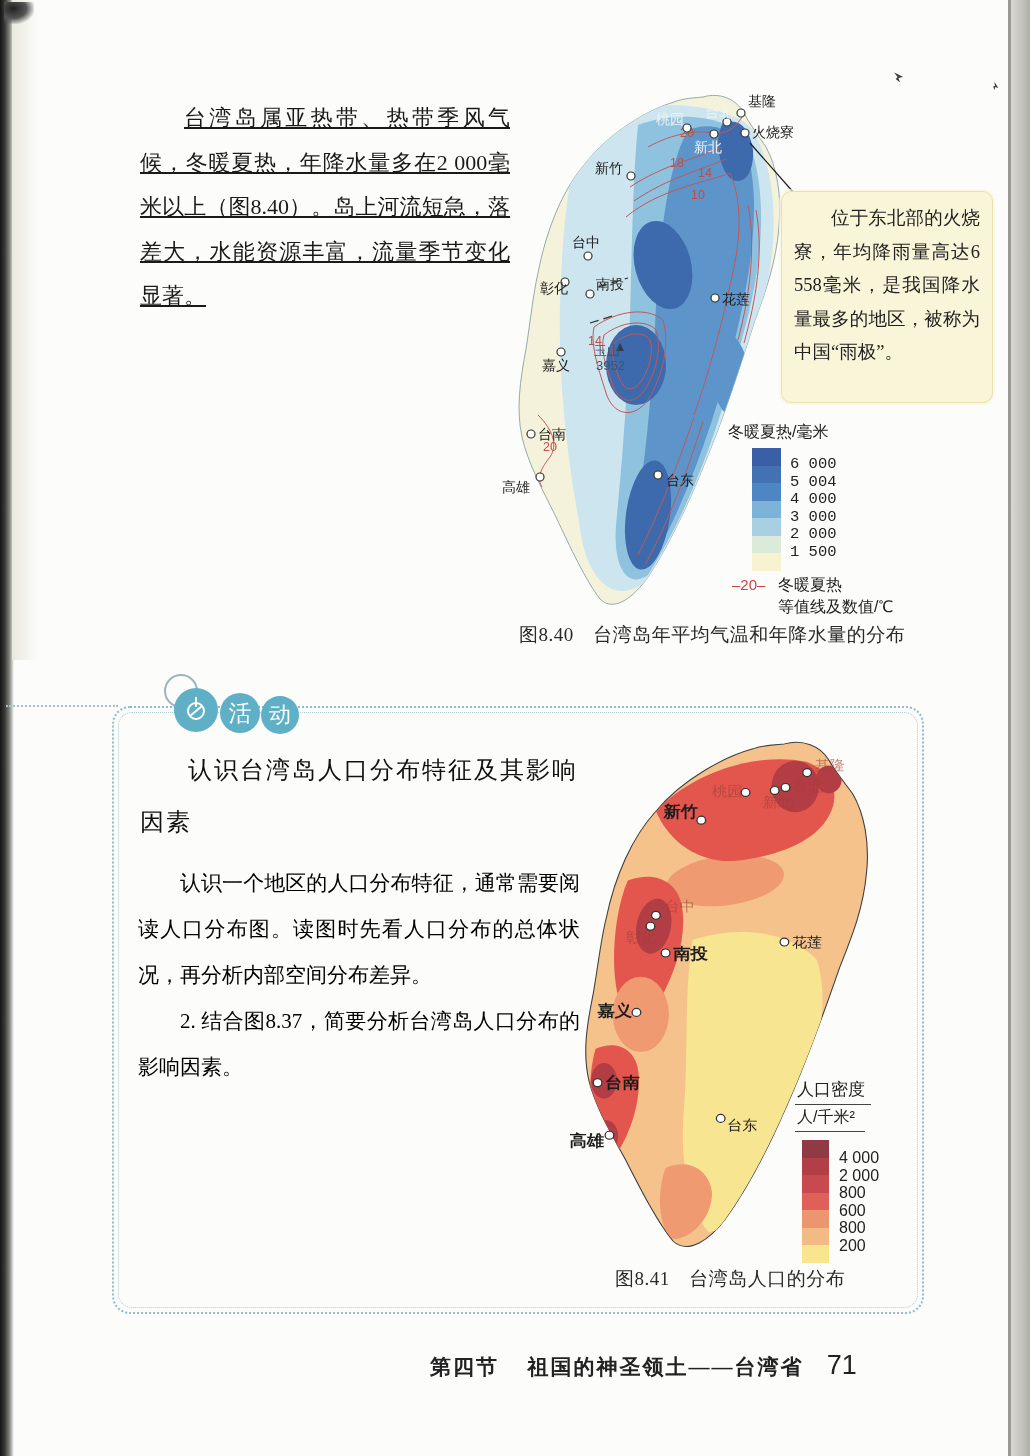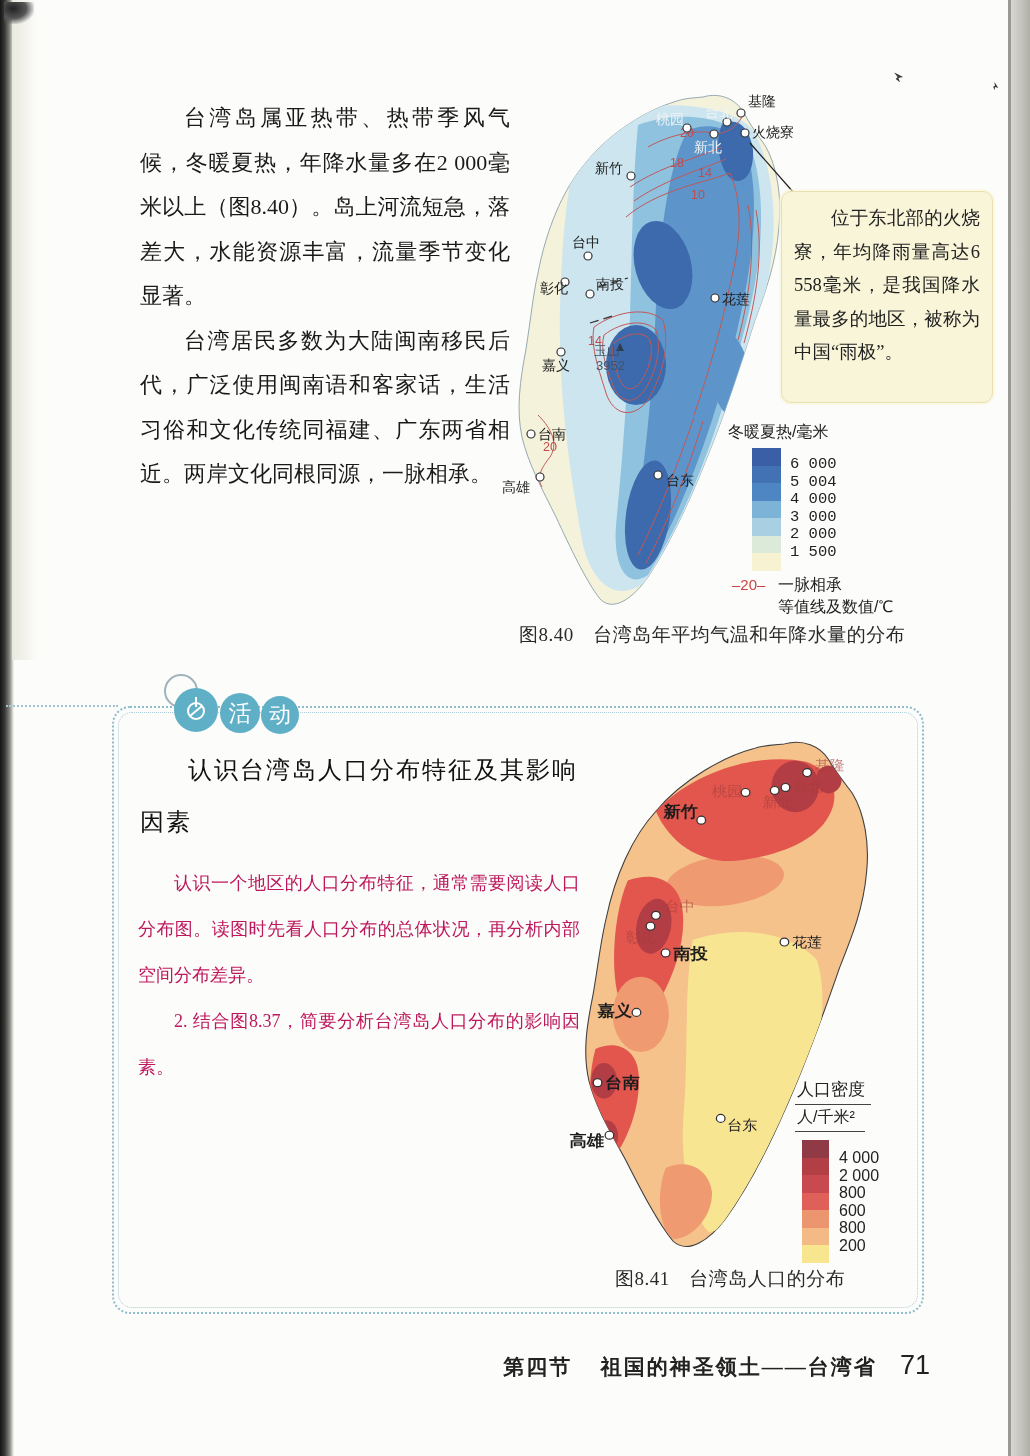--- a/index.html
+++ b/index.html
@@ -16,21 +16,21 @@
   .corner-mark{position:absolute;left:4px;top:2px;width:30px;height:22px;
     background:radial-gradient(ellipse at 30% 30%,#222 0%,#555 45%,rgba(0,0,0,0) 75%);}
   .edge-right-line{position:absolute;left:1008px;top:0;width:3px;height:100%;background:#9a9a94;}
   .edge-right-band{position:absolute;left:1011px;top:0;width:19px;height:100%;
     background:linear-gradient(90deg,#d8d8d2 0%,#c2c2ba 60%,#aeaea6 100%);}
   .speck{position:absolute;width:10px;height:9px;background:#3c3c3c;
     clip-path:polygon(0 0,100% 35%,55% 55%,80% 100%,30% 70%,45% 45%);}
 
   
   .intro{position:absolute;left:140px;top:96px;width:370px;
-    font-size:22px;line-height:44.5px;text-align:justify;}
+    font-size:22px;line-height:44.5px;text-align:justify;text-decoration:underline;}
   .intro p{margin:0;text-indent:2em;}
 
   
   .figcap{position:absolute;font-size:19px;color:#2a2a2a;text-align:center;
     font-family:"Liberation Serif",serif;letter-spacing:.5px;}
 
   
   .callout{position:absolute;left:781px;top:191px;width:212px;height:212px;
     background:#f8f5d8;border:1px solid #ecdfae;border-radius:10px;
     box-shadow:0 0 0 2px rgba(248,245,216,.6);
@@ -63,36 +63,36 @@
   .badge .c{position:absolute;border-radius:50%;background:#5fb0c7;color:#fff;
     font-family:"Liberation Sans",sans-serif;display:flex;align-items:center;justify-content:center;}
   .badge .c1{left:24px;top:16px;width:44px;height:44px;}
   .badge .c2{left:70px;top:21px;width:40px;height:40px;font-size:23px;}
   .badge .c3{left:111px;top:24px;width:38px;height:38px;font-size:22px;}
 
   .act-title{position:absolute;left:140px;top:744px;width:460px;
     font-family:"Liberation Sans",sans-serif;font-size:24px;line-height:52px;
     letter-spacing:2px;color:#111;text-indent:2em;}
   .act-body{position:absolute;left:138px;top:860px;width:442px;
-    font-size:18px;line-height:46px;text-align:justify;color:#be185d;}
+    font-size:21px;line-height:46px;text-align:justify;color:#000000;}
   .act-body p{margin:0;text-indent:2em;}
 
   
   .legend2{position:absolute;left:795px;top:1078px;width:180px;font-family:"Liberation Sans",sans-serif;text-decoration:underline;}
   .legend2 .t1{font-size:17px;color:#222;border-bottom:1.5px solid #444;
     display:inline-block;padding:0 6px 3px 2px;}
   .legend2 .t2{font-size:16px;color:#222;border-bottom:1.5px solid #444;
     display:inline-block;padding:2px 10px 3px 2px;}
   .lg2-bar{position:absolute;left:7px;top:62px;width:27px;}
   .lg2-bar div{width:27px;height:17.5px;}
   .lg2-labels{position:absolute;left:44px;top:71px;font-size:16px;color:#222;}
   .lg2-labels span{display:block;height:17.5px;line-height:17.5px;}
 
   
-  .footer{position:absolute;left:430px;top:1350px;width:500px;text-align:right;
+  .footer{position:absolute;left:430px;top:1350px;width:500px;text-align:left;
     font-size:21px;font-weight:bold;color:#222;letter-spacing:2px;}
   .footer .pagenum{font-family:"Liberation Sans",sans-serif;font-weight:normal;
     font-size:27px;letter-spacing:0;margin-left:16px;color:#222;}
 
   svg text{font-family:"Liberation Sans",sans-serif;}
   .city-label{font-size:14px;fill:#1c1c1c;}
   .city-label.light{fill:#eef3f5;}
   .city-label.faint{fill:rgba(165,62,58,.62);}
   .city-label.bold{font-weight:bold;font-size:16px;}
   .ct-label{font-size:12.5px;fill:#c14c4c;}
@@ -104,21 +104,20 @@
 <div class="edge-left"></div>
 <div class="edge-left-soft"></div>
 <div class="corner-mark"></div>
 <div class="edge-right-line"></div>
 <div class="edge-right-band"></div>
 <div class="speck" style="left:893px;top:73px;transform:rotate(10deg);"></div>
 <div class="speck" style="left:990px;top:82px;transform:rotate(40deg) scale(.7);"></div>
 
 <div class="intro">
   <p>台湾岛属亚热带、热带季风气候，冬暖夏热，年降水量多在2 000毫米以上（图8.40）。岛上河流短急，落差大，水能资源丰富，流量季节变化显著。</p>
-  <p>台湾居民多数为大陆闽南移民后代，广泛使用闽南语和客家话，生活习俗和文化传统同福建、广东两省相近。两岸文化同根同源，一脉相承。</p>
 </div>
 
 <svg style="position:absolute;left:498px;top:85px;" width="312" height="540" viewBox="0 0 312 540">
   <defs>
     <clipPath id="isl1">
       <path d="M 205,12 C 222,7 238,14 246,28 C 252,40 260,50 268,62 C 279,82 284,112 281,142 C 278,178 268,205 256,238 C 242,282 226,332 206,380 C 190,420 170,462 150,492 C 136,512 116,528 102,514 C 88,496 72,462 58,432 C 44,404 30,378 24,352 C 18,324 22,296 28,264 C 33,232 35,210 40,188 C 48,146 64,106 86,80 C 112,46 152,24 176,17 C 186,13 196,13 205,12 Z"></path>
     </clipPath>
   </defs>
   <g>
     <path d="M 205,12 C 222,7 238,14 246,28 C 252,40 260,50 268,62 C 279,82 284,112 281,142 C 278,178 268,205 256,238 C 242,282 226,332 206,380 C 190,420 170,462 150,492 C 136,512 116,528 102,514 C 88,496 72,462 58,432 C 44,404 30,378 24,352 C 18,324 22,296 28,264 C 33,232 35,210 40,188 C 48,146 64,106 86,80 C 112,46 152,24 176,17 C 186,13 196,13 205,12 Z" fill="#f4f2da" stroke="#8aa0a8" stroke-width="0.9"></path>
@@ -216,21 +215,21 @@
     <span>6 000</span>
     <span>5 004</span>
     <span>4 000</span>
     <span>3 000</span>
     <span>2 000</span>
     <span>1 500</span>
   </div>
   <div class="iso-item">
     <span class="iso-sym">–20–</span>
     <div class="iso-text">
-      <div>一脉相承</div>
+      <div>冬暖夏热</div>
       <div>等值线及数值/℃</div>
     </div>
   </div>
 </div>
 
 <div class="figcap" style="left:512px;top:622px;width:400px;">图8.40　台湾岛年平均气温和年降水量的分布</div>
 
 <div class="act-dots-left"></div>
 <div class="act-box">
   <div class="act-box-inner"></div>

